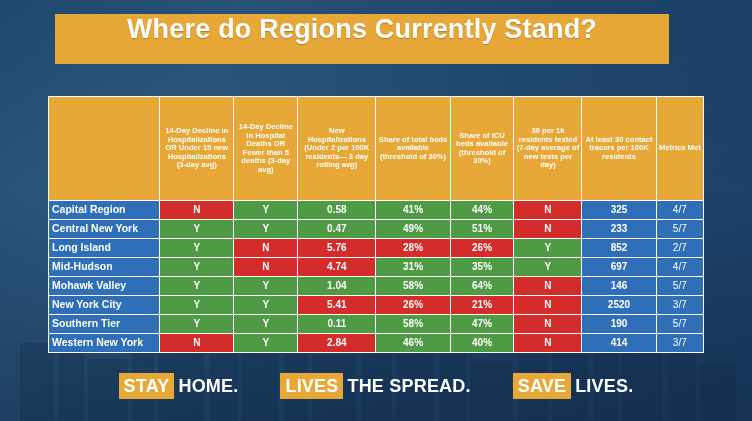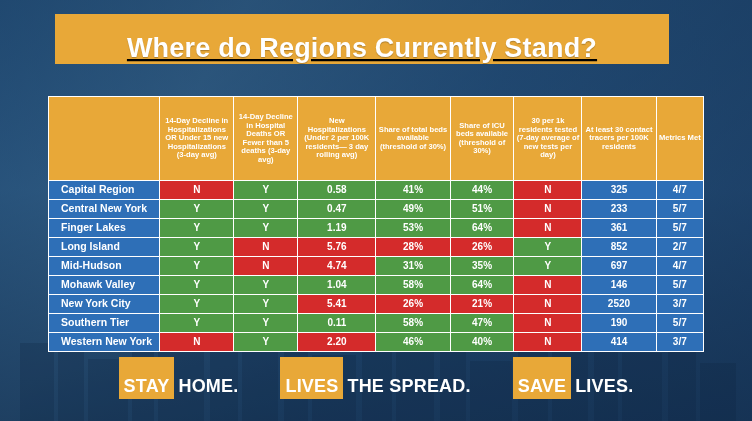--- a/index.html
+++ b/index.html
@@ -33,23 +33,22 @@
     background: rgba(12,34,60,0.75);
   }
   .title-bar {
     position: absolute;
     left: 55px;
     top: 14px;
     width: 614px;
     height: 50px;
     background: #e8a838;
     display: flex;
-    align-items: flex-end;
+    align-items: flex-start;
     justify-content: center;
-    text-decoration: underline;
   }
   .title-bar h1 {
     margin: 0;
     font-size: 27px;
     font-weight: bold;
     color: #ffffff;
     letter-spacing: 0.2px;
     text-shadow: 0 1px 1px rgba(0,0,0,0.25);
     white-space: nowrap;
   }
@@ -69,61 +68,61 @@
     border: 1px solid #ffffff;
     text-align: center;
     vertical-align: middle;
     color: #ffffff;
     font-size: 8.5px;
     padding: 1px 2px;
     line-height: 1.12;
   }
   thead th {
     background: #e8a838;
-    height: 84px;
+    height: 104px;
     font-weight: bold;
     font-size: 7.6px;
   }
   thead th.corner {
     background: #e8a838;
   }
   tbody th.region {
     background: #2e6fb7;
     color: #ffffff;
     font-weight: bold;
     font-size: 10.5px;
     text-align: left;
-    padding-left: 12px;
+    padding-left: 3px;
     height: 19px;
     white-space: nowrap;
   }
   td.yes { background: #4f9a45; font-weight: bold; font-size: 10px; }
   td.no  { background: #d42b2b; font-weight: bold; font-size: 10px; }
   td.plain { background: #2e6fb7; font-weight: bold; font-size: 10px; }
-  td.metrics { background: #2e6fb7; font-weight: bold; font-size: 10px; }
+  td.metrics { background: #2e6fb7; font-weight: normal; font-size: 10px; }
 
   .footer {
     position: absolute;
     left: 0; right: 0;
     bottom: 22px;
     display: flex;
     justify-content: center;
     gap: 42px;
     align-items: center;
   }
   .fitem {
     font-size: 18px;
     font-weight: bold;
     color: #ffffff;
     white-space: nowrap;
     letter-spacing: 0.2px;
   }
   .fitem .hl {
     background: #e8a838;
-    padding: 19px 5px 2px 5px;
+    padding: 3px 5px 2px 5px;
     color: #ffffff;
     margin-right: 4px;
     display: inline-block;
   }
 </style>
 </head>
 <body>
 
 <div class="slide">
 
@@ -196,31 +195,20 @@
             <td class="yes">Y</td>
             <td class="yes">Y</td>
             <td class="yes">0.47</td>
             <td class="yes">49%</td>
             <td class="yes">51%</td>
             <td class="no">N</td>
             <td class="plain">233</td>
             <td class="metrics">5/7</td>
           </tr>
           <tr>
-            <th class="region">Finger Lakes</th>
-            <td class="yes">Y</td>
-            <td class="yes">Y</td>
-            <td class="yes">1.19</td>
-            <td class="yes">53%</td>
-            <td class="yes">64%</td>
-            <td class="no">N</td>
-            <td class="plain">361</td>
-            <td class="metrics">5/7</td>
-          </tr>
-          <tr>
             <th class="region">Long Island</th>
             <td class="yes">Y</td>
             <td class="no">N</td>
             <td class="no">5.76</td>
             <td class="no">28%</td>
             <td class="no">26%</td>
             <td class="yes">Y</td>
             <td class="plain">852</td>
             <td class="metrics">2/7</td>
           </tr>
@@ -265,21 +253,21 @@
             <td class="yes">58%</td>
             <td class="yes">47%</td>
             <td class="no">N</td>
             <td class="plain">190</td>
             <td class="metrics">5/7</td>
           </tr>
           <tr>
             <th class="region">Western New York</th>
             <td class="no">N</td>
             <td class="yes">Y</td>
-            <td class="no">2.20</td>
+            <td class="no">2.84</td>
             <td class="yes">46%</td>
             <td class="yes">40%</td>
             <td class="no">N</td>
             <td class="plain">414</td>
             <td class="metrics">3/7</td>
           </tr>
         </tbody>
     </table>
   </div>
 

